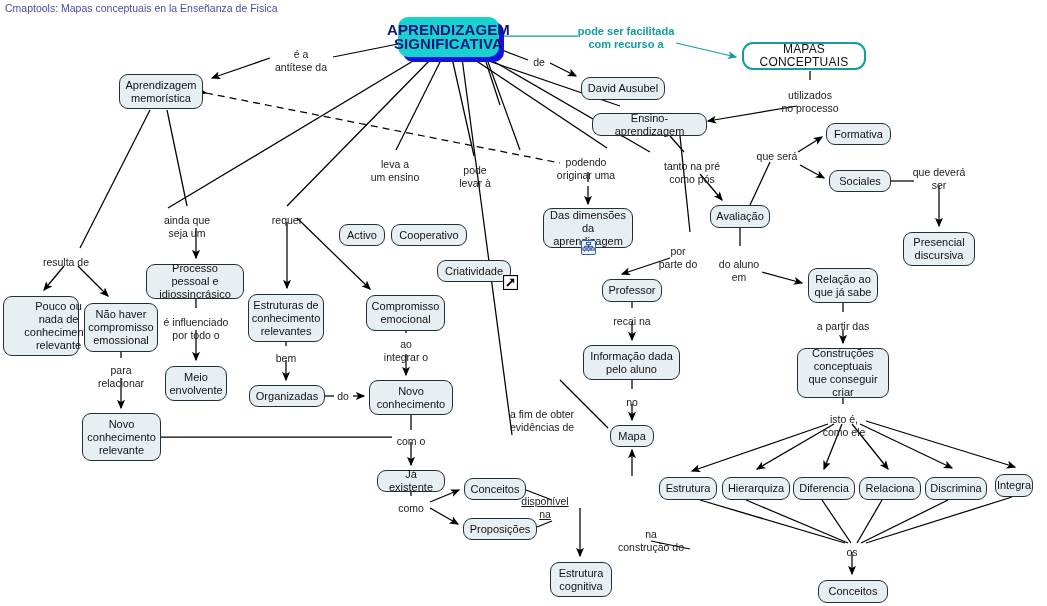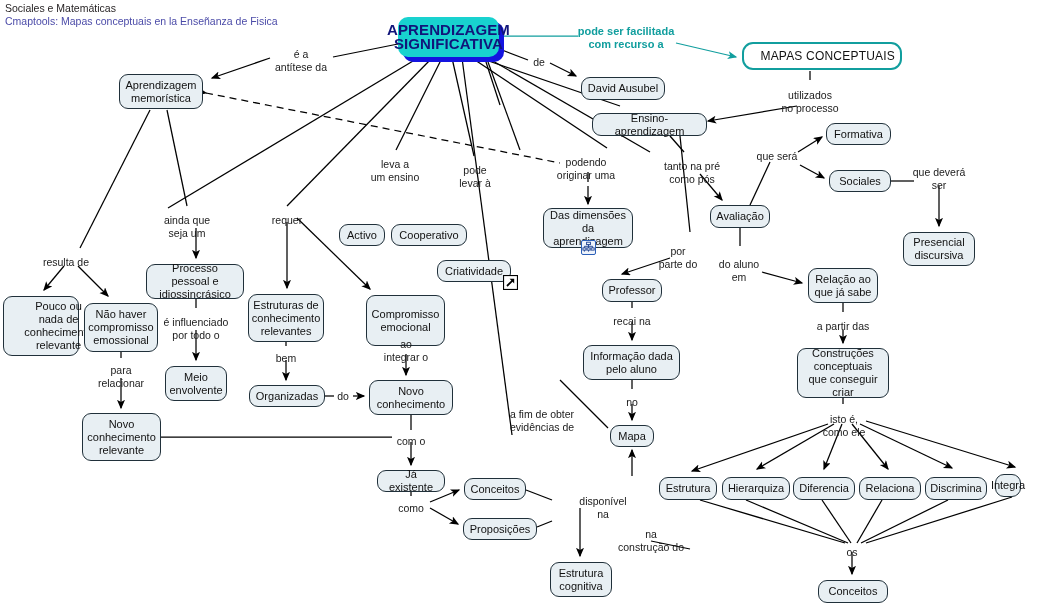--- a/index.html
+++ b/index.html
@@ -49,21 +49,20 @@
   
   .badge{position:absolute;width:15px;height:15px;}
   .badge svg{display:block;}
 </style>
 </head>
 <body>
 
 <div id="canvas">
 
   <div class="hdr">
-    <div class="hdr-line">Sociales e Matemáticas</div>
     <div class="hdr-line accent">Cmaptools: Mapas conceptuais en la Enseñanza de Fisica</div>
   </div>
 
   <svg id="edges" viewBox="0 0 1047 606">
     <defs>
       <marker id="ah" markerWidth="11" markerHeight="11" refX="8.2" refY="4" orient="auto" markerUnits="userSpaceOnUse">
         <path d="M0,0 L9.5,4 L0,8 L2.3,4 Z" fill="#000"></path>
       </marker>
       <marker id="ah-teal" markerWidth="11" markerHeight="11" refX="8.2" refY="4" orient="auto" markerUnits="userSpaceOnUse">
         <path d="M0,0 L9.5,4 L0,8 L2.3,4 Z" fill="#119e9e"></path>
@@ -185,21 +184,21 @@
       <path d="M580,508 L580,556" marker-end="url(#ah)"></path>
 
     </g>
   </svg>
 
   <div id="node-layer">
       <div class="node root" style="left: 398px; top: 17px; width: 101px; height: 40px;">
         <span>APRENDIZAGEM
 SIGNIFICATIVA</span>
       </div>
-      <div class="node maps" style="left: 742px; top: 42px; width: 160px; height: 28px; justify-content: flex-end;">
+      <div class="node maps" style="left: 742px; top: 42px; width: 124px; height: 28px; justify-content: flex-end;">
         <span>MAPAS CONCEPTUAIS</span>
       </div>
       <div class="node" style="left: 119px; top: 74px; width: 84px; height: 35px;">
         <span>Aprendizagem
 memorística</span>
       </div>
       <div class="node" style="left: 581px; top: 77px; width: 84px; height: 23px;">
         <span>David Ausubel</span>
       </div>
       <div class="node" style="left: 592px; top: 113px; width: 115px; height: 23px;">
@@ -244,21 +243,21 @@
         <span>Pouco ou
 nada de
 conhecimento
 relevante</span>
       </div>
       <div class="node" style="left: 84px; top: 303px; width: 74px; height: 49px;">
         <span>Não haver
 compromisso
 emossional</span>
       </div>
-      <div class="node" style="left: 366px; top: 295px; width: 79px; height: 51px;">
+      <div class="node" style="left: 366px; top: 295px; width: 79px; height: 36px;">
         <span>Compromisso
 emocional</span>
       </div>
       <div class="node" style="left: 602px; top: 279px; width: 60px; height: 23px;">
         <span>Professor</span>
       </div>
       <div class="node" style="left: 808px; top: 268px; width: 70px; height: 35px;">
         <span>Relação ao
 que já sabe</span>
       </div>
@@ -304,21 +303,21 @@
       </div>
       <div class="node" style="left: 793px; top: 477px; width: 62px; height: 23px;">
         <span>Diferencia</span>
       </div>
       <div class="node" style="left: 859px; top: 477px; width: 62px; height: 23px; text-align: center;">
         <span>Relaciona</span>
       </div>
       <div class="node" style="left: 925px; top: 477px; width: 62px; height: 23px;">
         <span>Discrimina</span>
       </div>
-      <div class="node" style="left: 995px; top: 474px; width: 26px; height: 23px;">
+      <div class="node" style="left: 995px; top: 474px; width: 38px; height: 23px;">
         <span>Integra</span>
       </div>
       <div class="node" style="left: 463px; top: 518px; width: 74px; height: 22px;">
         <span>Proposições</span>
       </div>
       <div class="node" style="left: 550px; top: 562px; width: 62px; height: 35px;">
         <span>Estrutura
 cognitiva</span>
       </div>
       <div class="node" style="left: 818px; top: 580px; width: 70px; height: 23px;">
@@ -362,21 +361,21 @@
 integrar o</div>
       <div class="lbl" style="left: 121px; top: 364px;">para
 relacionar</div>
       <div class="lbl" style="left: 542px; top: 365px; margin-top: 43px;">a fim de obter
 evidências de</div>
       <div class="lbl" style="left: 343px; top: 390px;">do</div>
       <div class="lbl" style="left: 632px; top: 396px;">no</div>
       <div class="lbl" style="left: 844px; top: 413px;">isto é,
 como ele</div>
       <div class="lbl" style="left: 411px; top: 435px;">com o</div>
-      <div class="lbl" style="left: 603px; top: 495px;">disponível
+      <div class="lbl" style="left: 545px; top: 495px; text-decoration: underline;">disponível
 na</div>
       <div class="lbl" style="left: 411px; top: 502px;">como</div>
       <div class="lbl" style="left: 651px; top: 528px;">na
 construção do</div>
       <div class="lbl" style="left: 852px; top: 546px;">os</div>
     </div>
 
   <div class="badge" style="left:581px;top:240px;">
     <svg viewBox="0 0 15 15" width="15" height="15">
       <rect x="0.5" y="0.5" width="14" height="14" rx="1.5" fill="#eef3fb" stroke="#2b5fb8" stroke-width="1"></rect>

